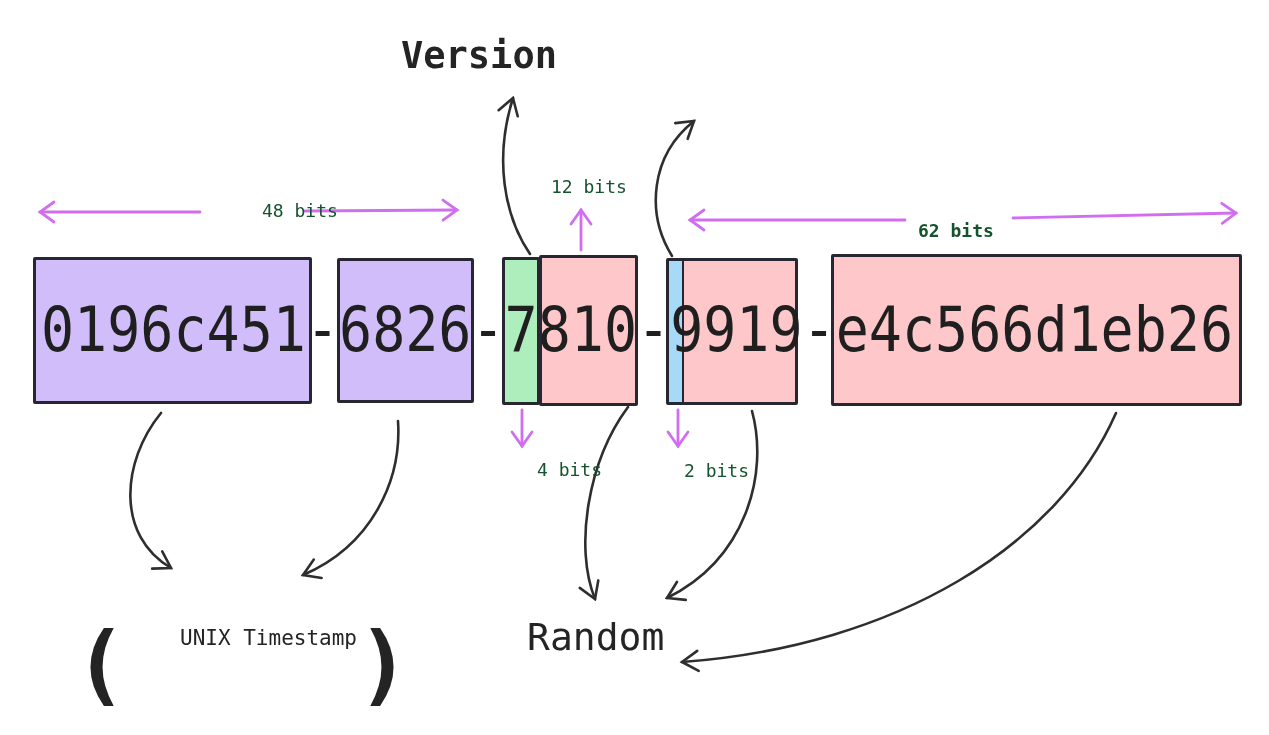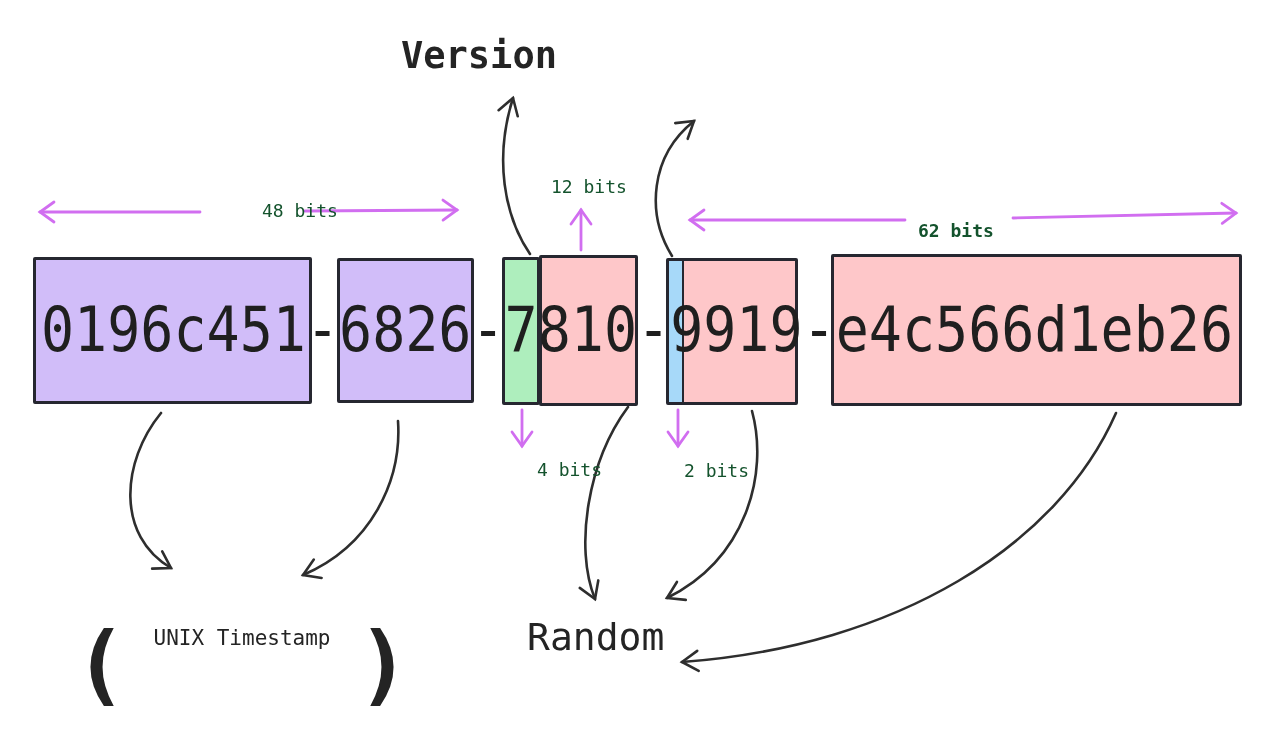--- a/index.html
+++ b/index.html
@@ -85,21 +85,21 @@
     justify-content: center;
   }
   .paren {
     font-size: 88px;
     line-height: 80px;
     font-weight: bold;
     color: #242424;
   }
   .note-lines {
     flex: 1;
-    text-align: center;
+    text-align: right;
     font-size: 21px;
     line-height: 26px;
     color: #242424;
     white-space: pre;
   }
 
   svg.arrows {
     position: absolute;
     left: 0; top: 0;
     width: 1269px;

